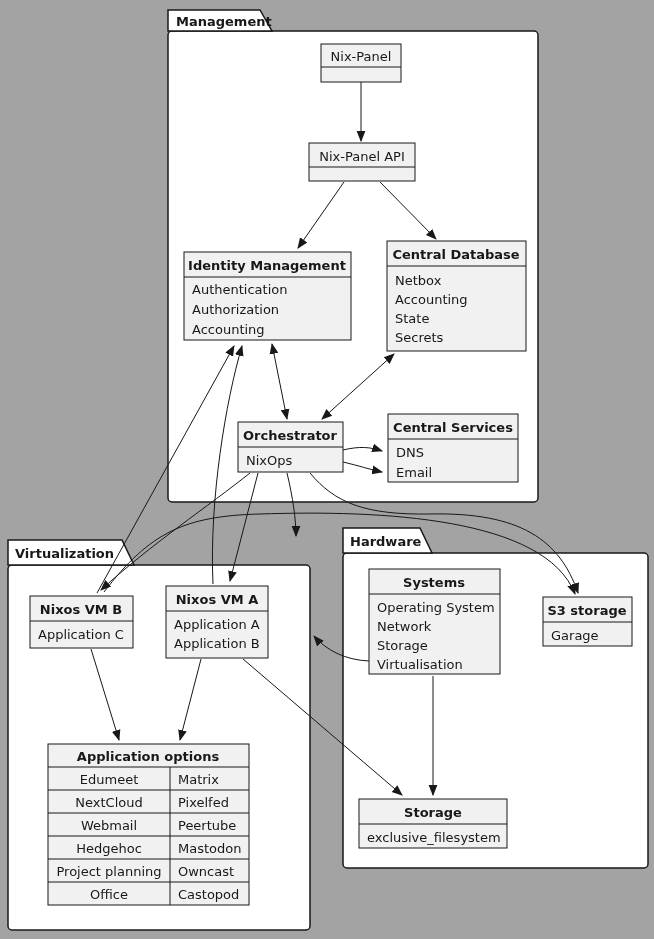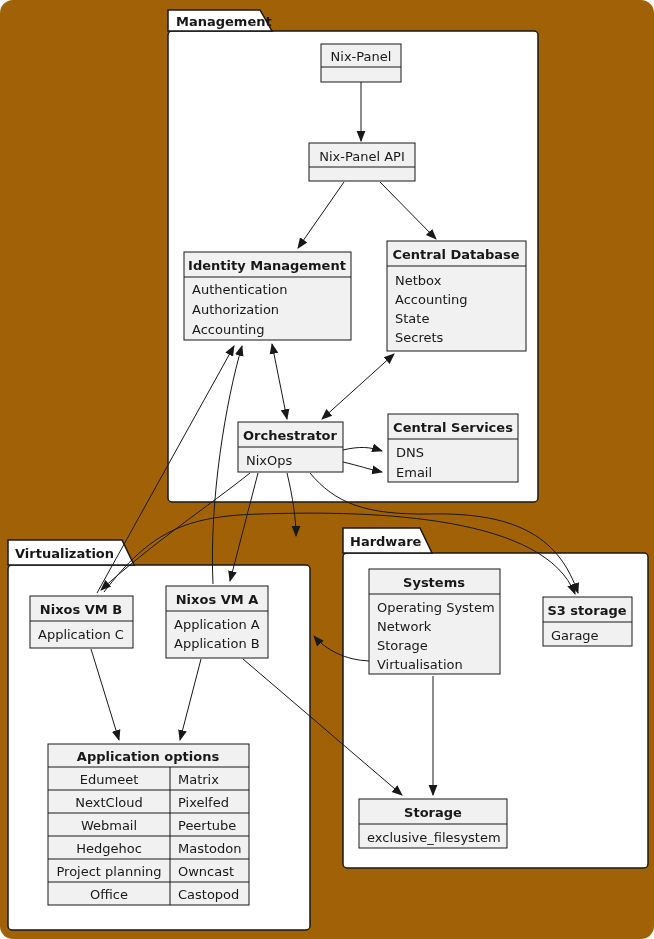--- a/index.html
+++ b/index.html
@@ -1,16 +1,16 @@
 <!DOCTYPE html>
 <html><head>
 <meta charset="utf-8">
 <style>
   html,body{margin:0;padding:0;background:#ffffff;}
-  .stage{position:relative;width:654px;height:939px;background:#a16207;overflow:hidden;border-radius:13px;}
+  .stage{position:relative;width:654px;height:939px;background:#a3a3a3;overflow:hidden;}
   svg text{font-family:"DejaVu Sans","Liberation Sans",sans-serif;font-size:13px;fill:#181818;}
   svg text.b{font-weight:bold;}
   svg text.t{text-anchor:middle;}
   .node{fill:#F1F1F1;stroke:#181818;stroke-width:1;}
   .sep{stroke:#181818;stroke-width:1;}
   .pkg{fill:#ffffff;stroke:#181818;stroke-width:1.5;}
   .edge{fill:none;stroke:#181818;stroke-width:1;}
 </style>
 </head>
 <body>

